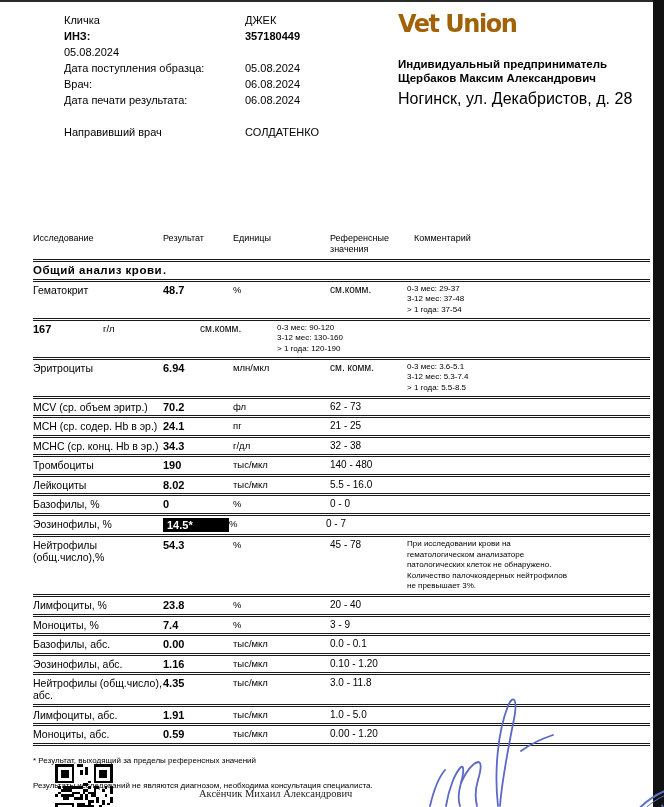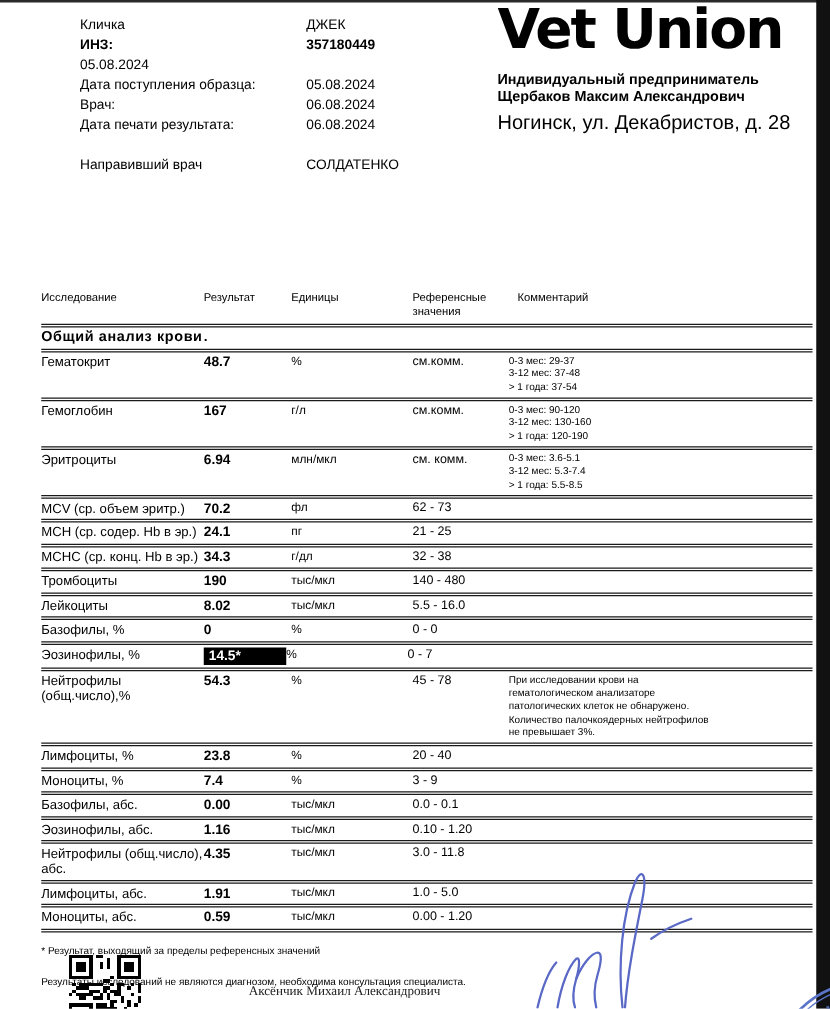--- a/index.html
+++ b/index.html
@@ -14,22 +14,22 @@
   
   .info-block { position:absolute; left:64px; top:12px; width:330px; font-size:11px; line-height:16px; }
   .info-row { display:flex; }
   .info-row .lbl { width:181px; }
   .info-row.bold { font-weight:bold; }
   .info-referring { display:flex; margin-top:16px; font-size:11px; line-height:16px; }
   .info-referring .lbl { width:181px; }
 
   
   .clinic { position:absolute; left:398px; top:4px; width:250px; }
-  .logo { font-family:"DejaVu Sans", sans-serif; font-weight:800; font-size:44px;
-          letter-spacing:-1.5px; color:#000000; line-height:40px; }
+  .logo { font-family:"DejaVu Sans", sans-serif; font-weight:800; font-size:24px;
+          letter-spacing:-1.5px; color:#a16207; line-height:40px; }
   .entity { margin-top:13px; font-weight:bold; font-size:11.5px; line-height:14px; }
   .address { margin-top:7px; font-size:16px; line-height:13px; }
 
   
   .main { position:absolute; left:33px; top:228px; width:617px; }
   .thead { display:flex; font-size:9px; line-height:11px; padding:5px 0 4px 0; }
   .row { display:flex; border-top:3px double #1a1a1a; padding:2px 0 2.5px 0; }
   .row:last-of-type { border-bottom:3px double #1a1a1a; }
   .c-name { width:130px; font-size:10.5px; line-height:12px; }
   .c-result { width:70px; font-weight:bold; font-size:11px; line-height:12px; }
@@ -120,21 +120,20 @@
         <div class="row">
         <span class="c-name">Гематокрит</span>
         <span class="c-result">48.7</span>
         <span class="c-units">%</span>
         <span class="c-ref">см.комм.</span>
         <span class="c-comment">0-3 мес: 29-37
 3-12 мес: 37-48
 &gt; 1 года: 37-54</span>
       </div>
         <div class="row">
-        <span class="c-name">Гемоглобин</span>
         <span class="c-result">167</span>
         <span class="c-units">г/л</span>
         <span class="c-ref">см.комм.</span>
         <span class="c-comment">0-3 мес: 90-120
 3-12 мес: 130-160
 &gt; 1 года: 120-190</span>
       </div>
         <div class="row">
         <span class="c-name">Эритроциты</span>
         <span class="c-result">6.94</span>

